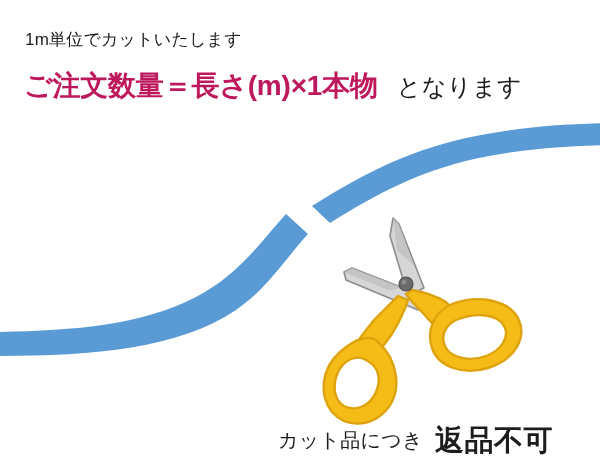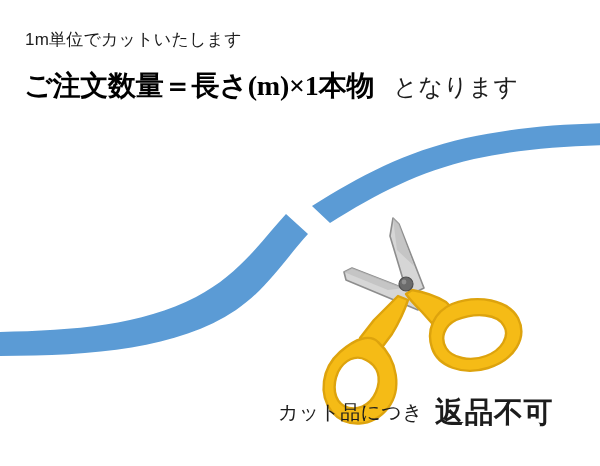--- a/index.html
+++ b/index.html
@@ -50,35 +50,34 @@
     color: #1c1c1c;
   }
   
   #line-order-formula {
     left: 24px;
     top: 72px;
     font-size: 28px;
     letter-spacing: -0.2px;
   }
   #line-order-formula .red {
-    color: #000000;
+    color: #be185d;
     font-weight: 700;
-    font-family: Liberation Serif, serif;
   }
   #line-order-formula .tail {
     color: #1c1c1c;
     font-weight: 400;
     font-size: 24px;
     margin-left: 19px;
     letter-spacing: 0.5px;
   }
   
   #line-no-return {
     left: 278px;
-    top: 398px;
+    top: 426px;
     font-size: 20px;
     color: #1c1c1c;
   }
   #line-no-return .small {
     font-weight: 400;
     letter-spacing: 0.3px;
   }
   #line-no-return .big {
     font-weight: 700;
     font-size: 29px;

